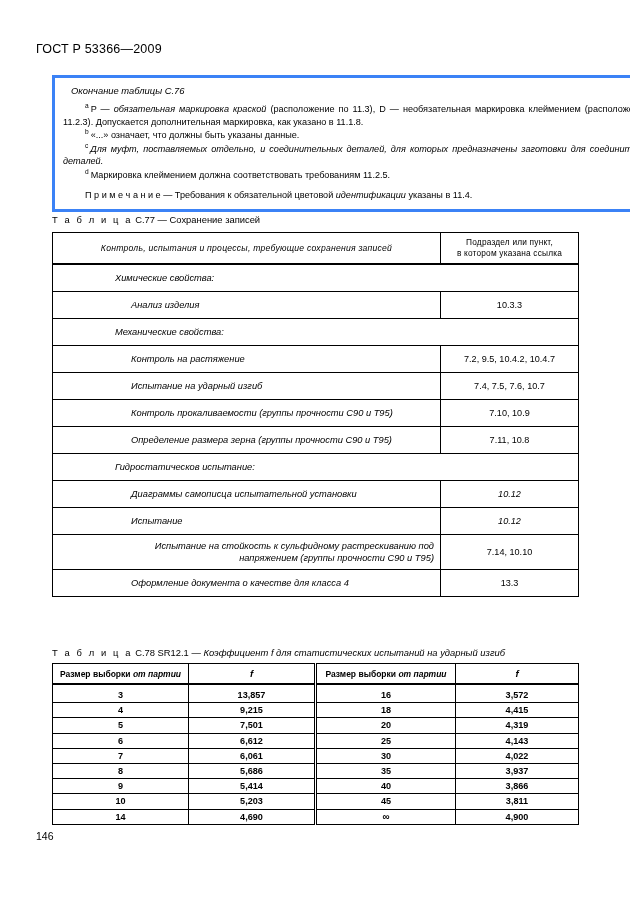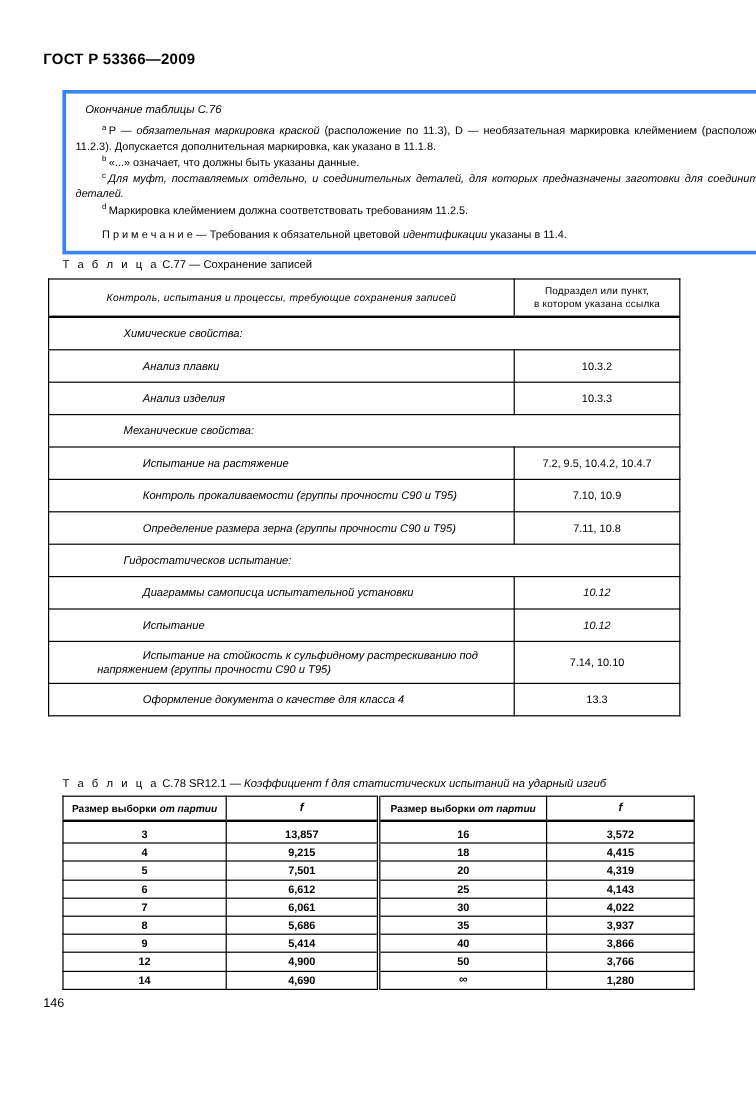--- a/index.html
+++ b/index.html
@@ -22,21 +22,21 @@
     height: 913px;
     overflow: hidden;
   }
 
   
   .doc-header {
     position: absolute;
     left: 36px;
     top: 42px;
     font-size: 12.5px;
-    font-weight: bold;
+    font-weight: normal;
     letter-spacing: 0.2px;
     text-align: right;
   }
 
   
   .cont-box {
     position: absolute;
     left: 52px;
     top: 75px;
     width: 622px;
@@ -75,21 +75,21 @@
   .tbl-caption {
     position: absolute;
     font-size: 9.4px;
     white-space: nowrap;
   }
   .tbl-caption .lead { letter-spacing: 2.1px; }
 
   
   .t77 {
     position: absolute;
-    left: 40px;
+    left: 52px;
     top: 232px;
     width: 526px;
     border-collapse: collapse;
     table-layout: fixed;
     font-size: 9.1px;
   }
   .t77 td, .t77 th {
     border: 1px solid #000;
     padding: 0;
     vertical-align: middle;
@@ -123,20 +123,21 @@
     height: 26px;
     padding-left: 78px;
     padding-right: 6px;
     font-size: 9.3px;
   }
   .t77 .item.two-line {
     height: 34px;
     line-height: 12.5px;
     padding-left: 40px;
     text-indent: 38px;
+    text-align: right;
   }
   .t77 .ref {
     text-align: center;
     font-size: 9.1px;
   }
   .t77 .ref.it-ref { font-style: italic; margin-left: 12px; }
 
   
   .t78 {
     position: absolute;
@@ -207,33 +208,33 @@
           <span>Подраздел или пункт,</span><br>
           <span>в котором указана ссылка</span>
         </th>
       </tr>
     </thead>
     <tbody id="t77-body">
         <tr>
           <td class="sect" colspan="2">Химические свойства:</td>
         </tr>
         <tr>
-          <td class="item">Анализ плавки</td>
-          <td class="ref">10.3.2</td>
-        </tr>
-        <tr>
           <td class="item">Анализ изделия</td>
           <td class="ref">10.3.3</td>
         </tr>
         <tr>
           <td class="sect" colspan="2">Механические свойства:</td>
         </tr>
         <tr>
-          <td class="item">Испытание на растяжение</td>
+          <td class="item">Контроль на растяжение</td>
           <td class="ref">7.2, 9.5, 10.4.2, 10.4.7</td>
+        </tr>
+        <tr>
+          <td class="item">Испытание на ударный изгиб</td>
+          <td class="ref">7.4, 7.5, 7.6, 10.7</td>
         </tr>
         <tr>
           <td class="item">Контроль прокаливаемости (группы прочности С90 и Т95)</td>
           <td class="ref">7.10, 10.9</td>
         </tr>
         <tr>
           <td class="item">Определение размера зерна (группы прочности С90 и Т95)</td>
           <td class="ref">7.11, 10.8</td>
         </tr>
         <tr>
@@ -314,29 +315,29 @@
           <td class="midsep">35</td>
           <td class="">3,937</td>
         </tr>
         <tr>
           <td class="">9</td>
           <td class="">5,414</td>
           <td class="midsep">40</td>
           <td class="">3,866</td>
         </tr>
         <tr>
-          <td class="">12</td>
-          <td class="">4,900</td>
-          <td class="midsep">50</td>
-          <td class="">3,766</td>
+          <td class="">10</td>
+          <td class="">5,203</td>
+          <td class="midsep">45</td>
+          <td class="">3,811</td>
         </tr>
         <tr>
           <td class="">14</td>
           <td class="">4,690</td>
           <td class="midsep inf">∞</td>
-          <td class="">1,280</td>
+          <td class="">4,900</td>
         </tr>
       </tbody>
   </table>
 
   <div class="page-num">146</div>
 
 </div>
 
 </body></html>

